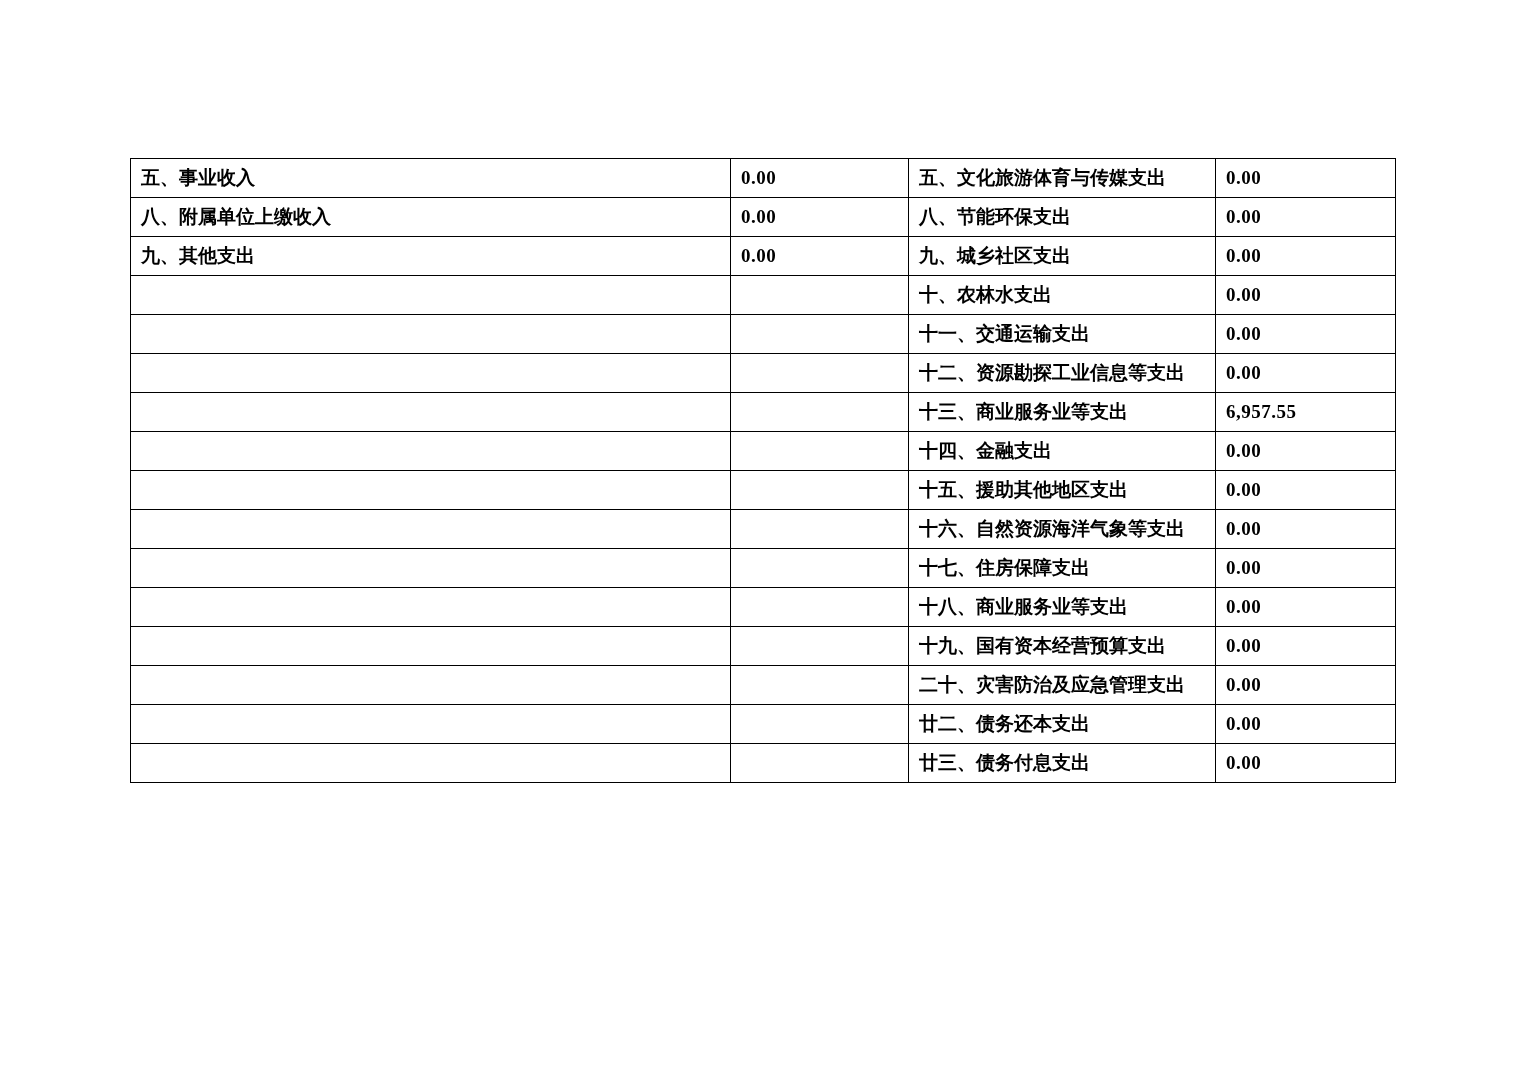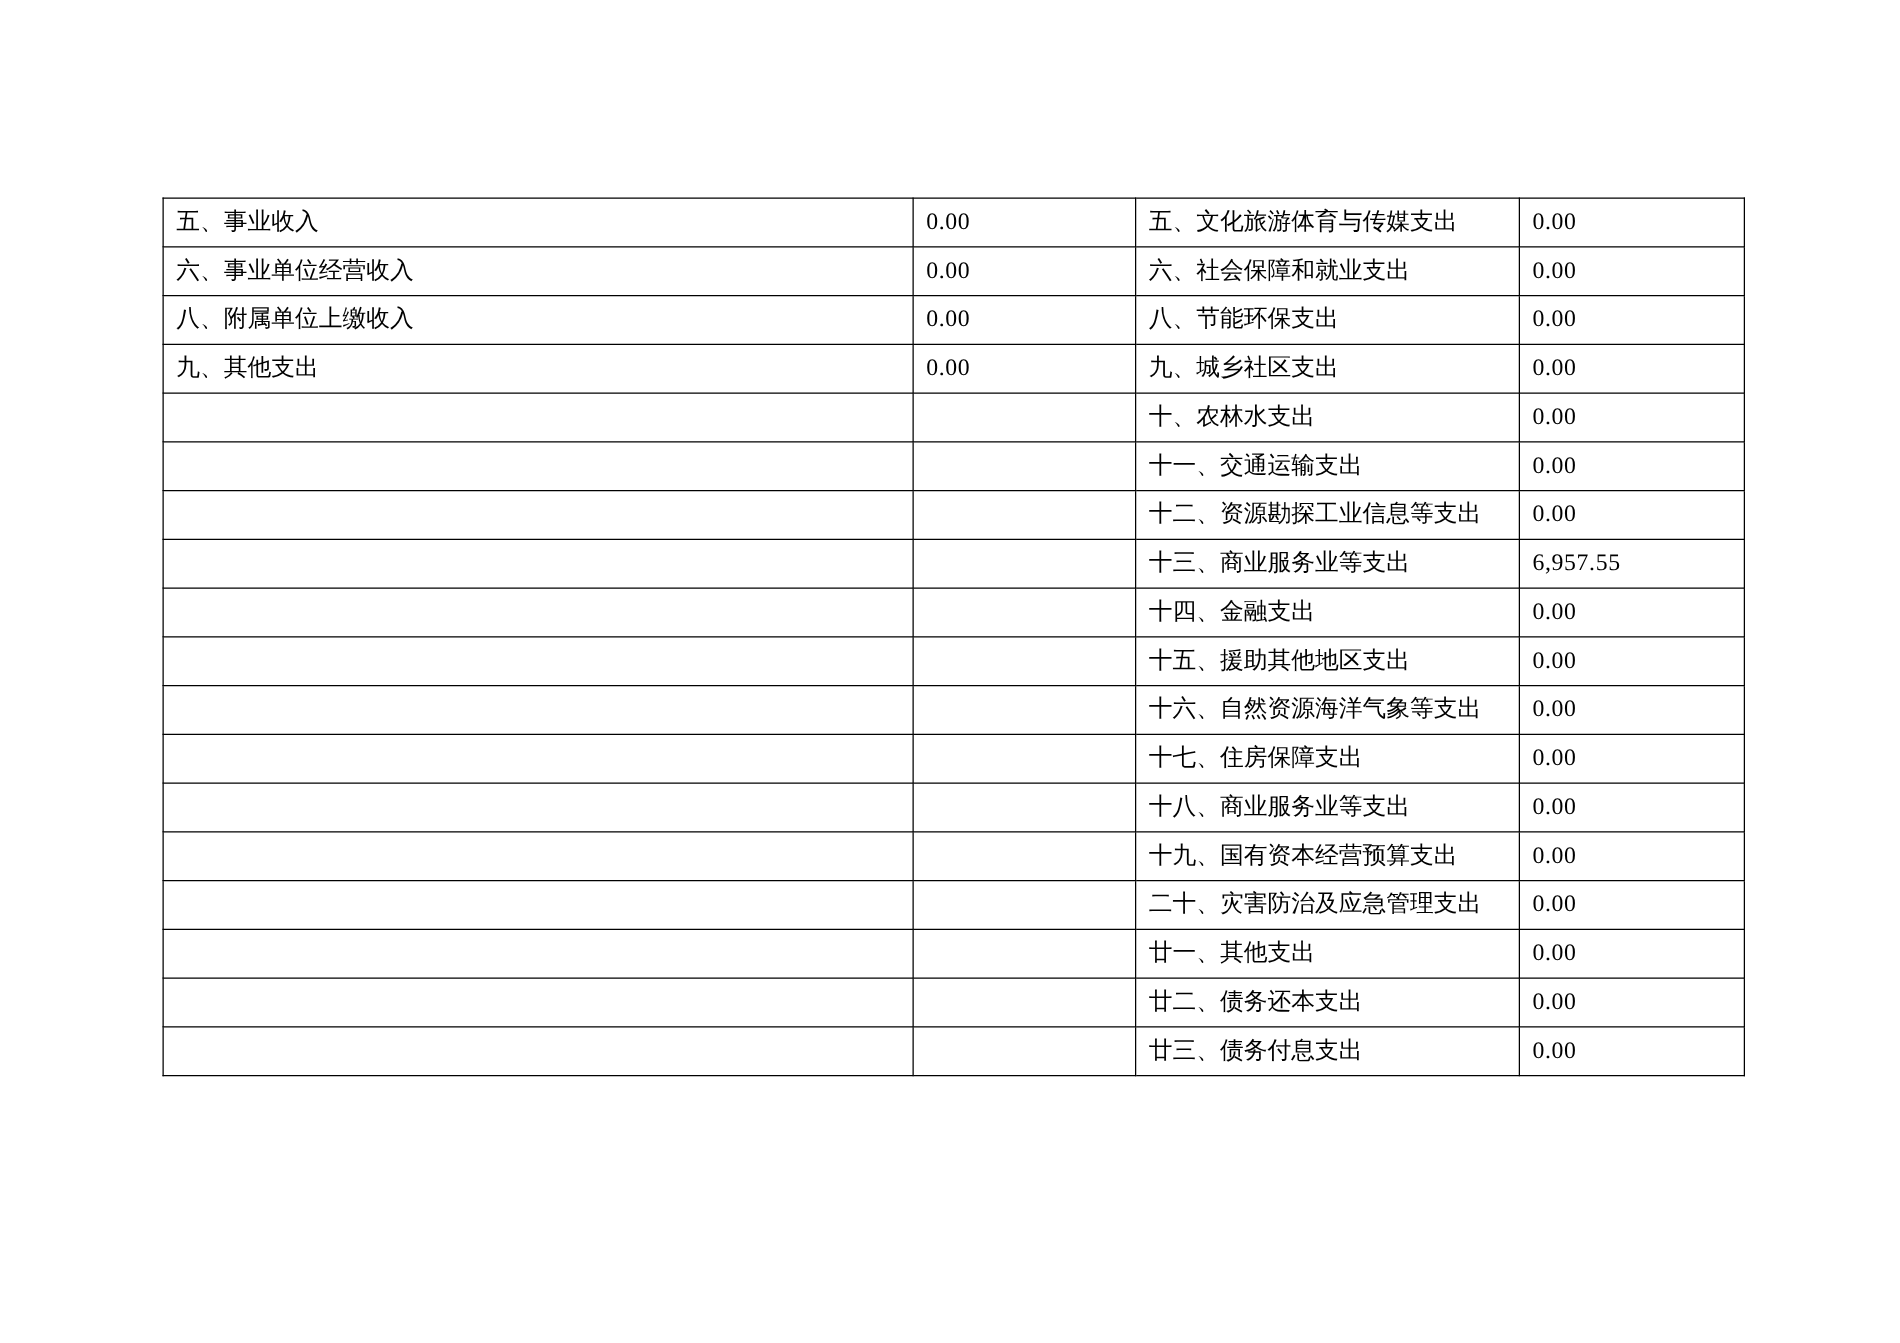--- a/index.html
+++ b/index.html
@@ -13,20 +13,21 @@
     font-family: "Liberation Serif", "DejaVu Serif", serif;
     color: #000000;
     position: relative;
   }
   .page {
     position: absolute;
     left: 0;
     top: 0;
     width: 1220px;
     height: 1074px;
+    font-weight: bold;
   }
   table.budget-table {
     position: absolute;
     left: 130px;
     top: 158px;
     width: 1265px;
     border-collapse: collapse;
     table-layout: fixed;
   }
   table.budget-table td {
@@ -68,26 +69,20 @@
       <col class="c-label-left">
       <col class="c-amount-left">
       <col class="c-label-right">
       <col class="c-amount-right">
     </colgroup>
     <tbody>
       <tr>
         <td class="label">五、事业收入</td>
         <td class="amount num">0.00</td>
         <td class="label">五、文化旅游体育与传媒支出</td>
-        <td class="amount num">0.00</td>
-      </tr>
-      <tr>
-        <td class="label">六、事业单位经营收入</td>
-        <td class="amount num">0.00</td>
-        <td class="label">六、社会保障和就业支出</td>
         <td class="amount num">0.00</td>
       </tr>
       <tr>
         <td class="label">八、附属单位上缴收入</td>
         <td class="amount num">0.00</td>
         <td class="label">八、节能环保支出</td>
         <td class="amount num">0.00</td>
       </tr>
       <tr>
         <td class="label">九、其他支出</td>
@@ -157,26 +152,20 @@
       </tr>
       <tr>
         <td class="empty"></td>
         <td class="amount num"></td>
         <td class="label">二十、灾害防治及应急管理支出</td>
         <td class="amount num">0.00</td>
       </tr>
       <tr>
         <td class="empty"></td>
         <td class="amount num"></td>
-        <td class="label">廿一、其他支出</td>
-        <td class="amount num">0.00</td>
-      </tr>
-      <tr>
-        <td class="empty"></td>
-        <td class="amount num"></td>
         <td class="label">廿二、债务还本支出</td>
         <td class="amount num">0.00</td>
       </tr>
       <tr>
         <td class="empty"></td>
         <td class="amount num"></td>
         <td class="label">廿三、债务付息支出</td>
         <td class="amount num">0.00</td>
       </tr>
     </tbody>

